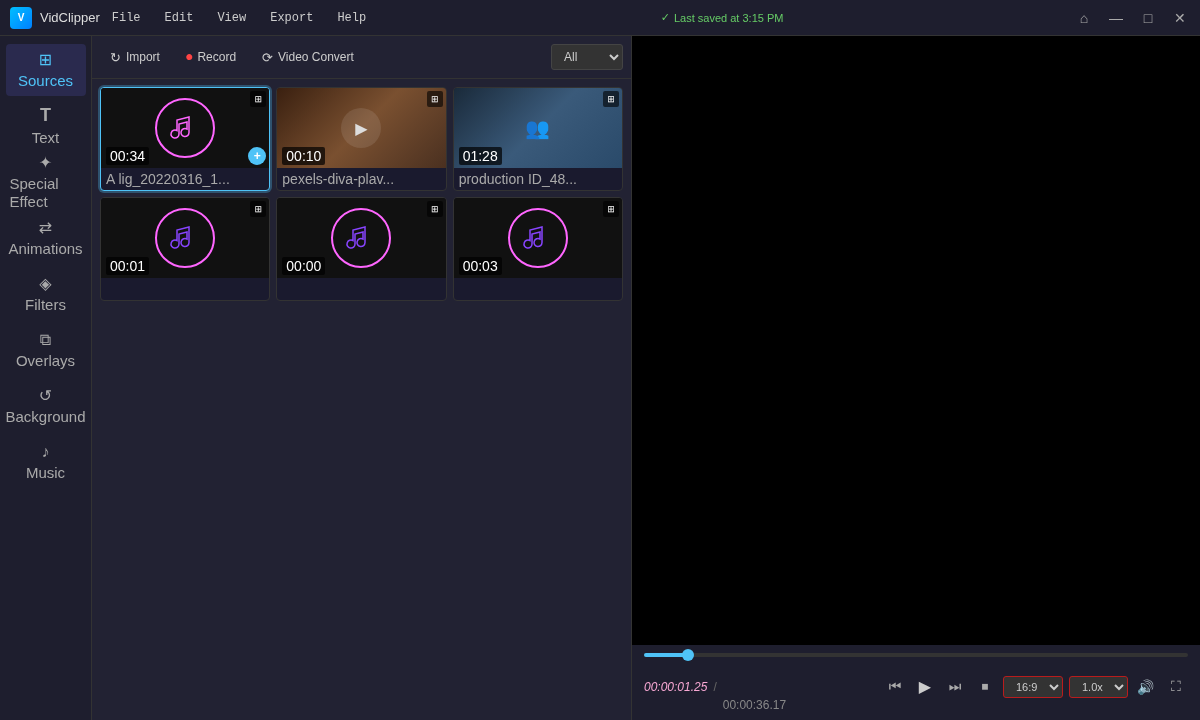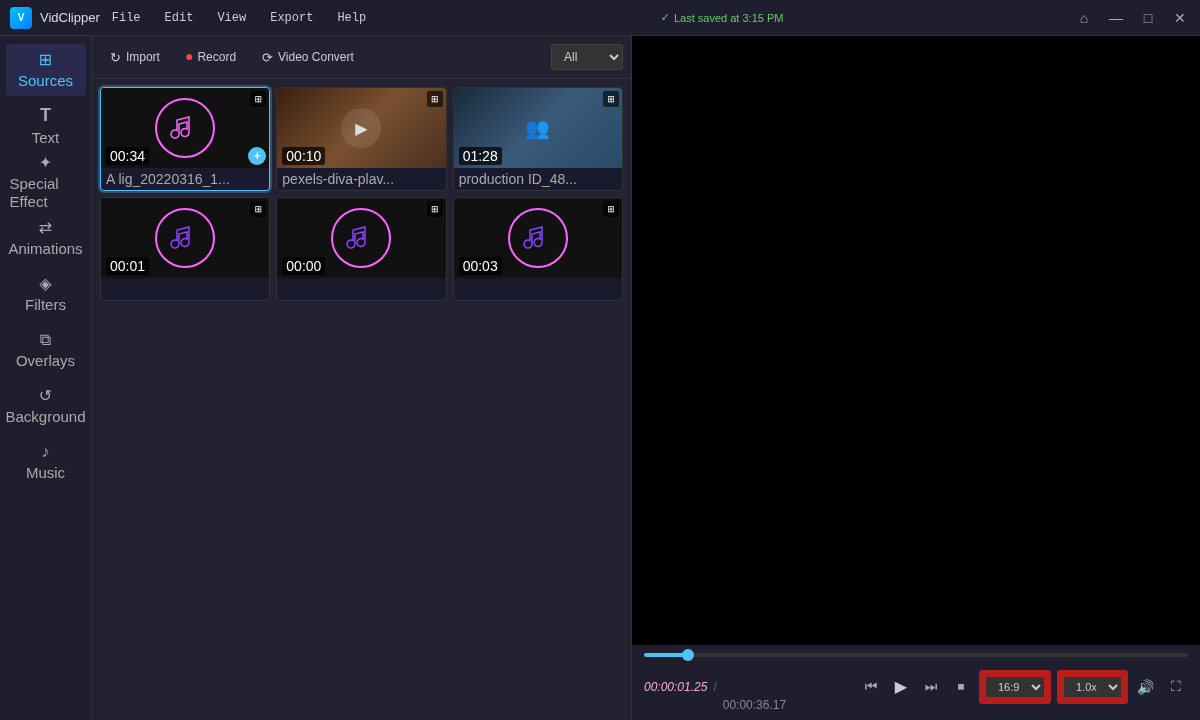--- a/index.html
+++ b/index.html
@@ -58,21 +58,21 @@
     
     .music-note-circle { width: 60px; height: 60px; border-radius: 50%; border: 2px solid #ff66ff; display: flex; align-items: center; justify-content: center; }
     .music-note-circle svg { width: 32px; height: 32px; }
     
     .video-thumb-1 { background: linear-gradient(135deg, #2a1a0a 0%, #5a3a2a 50%, #3a2a1a 100%); }
 
     
     #preview-panel { flex: 1; background: #111122; display: flex; flex-direction: column; }
     #preview-area { flex: 1; background: #000; display: flex; align-items: center; justify-content: center; }
     .ctrl-btn { background: transparent; border: none; color: #aaa; font-size: 14px; cursor: pointer; width: 24px; height: 24px; display: flex; align-items: center; justify-content: center; }
-    .dropdown-control { background: #333; border: 7px solid #b91c1c; color: #ccc; padding: 3px 8px; border-radius: 3px; font-size: 11px; cursor: pointer; }
+    .dropdown-control { background: #333; border: 1px solid #b91c1c; color: #ccc; padding: 3px 8px; border-radius: 3px; font-size: 11px; cursor: pointer; }
 
     
     #preview-controls-wrapper { background: #1e1e2e; padding: 4px 12px 8px; }
     #scrubber-row { padding: 4px 0; }
     #scrubber-bar { width: 100%; height: 4px; background: #333; border-radius: 2px; position: relative; cursor: pointer; }
     #scrubber-fill { width: 8%; height: 100%; background: #4fc3f7; border-radius: 2px; }
     #scrubber-dot { position: absolute; left: 8%; top: -4px; width: 12px; height: 12px; border-radius: 50%; background: #4fc3f7; transform: translateX(-50%); }
     #controls-row { display: flex; align-items: center; gap: 6px; }
   </style>
 </head>

